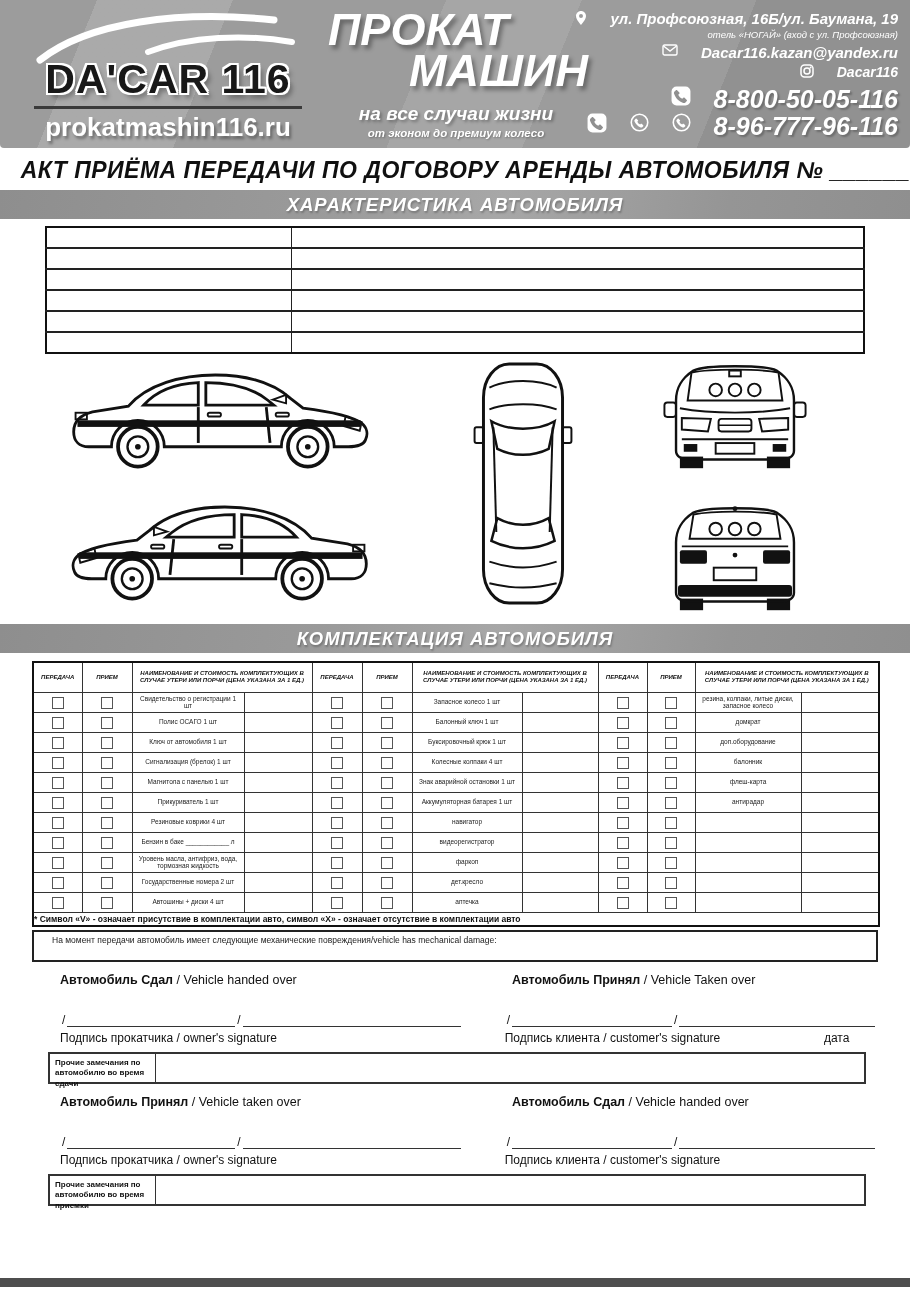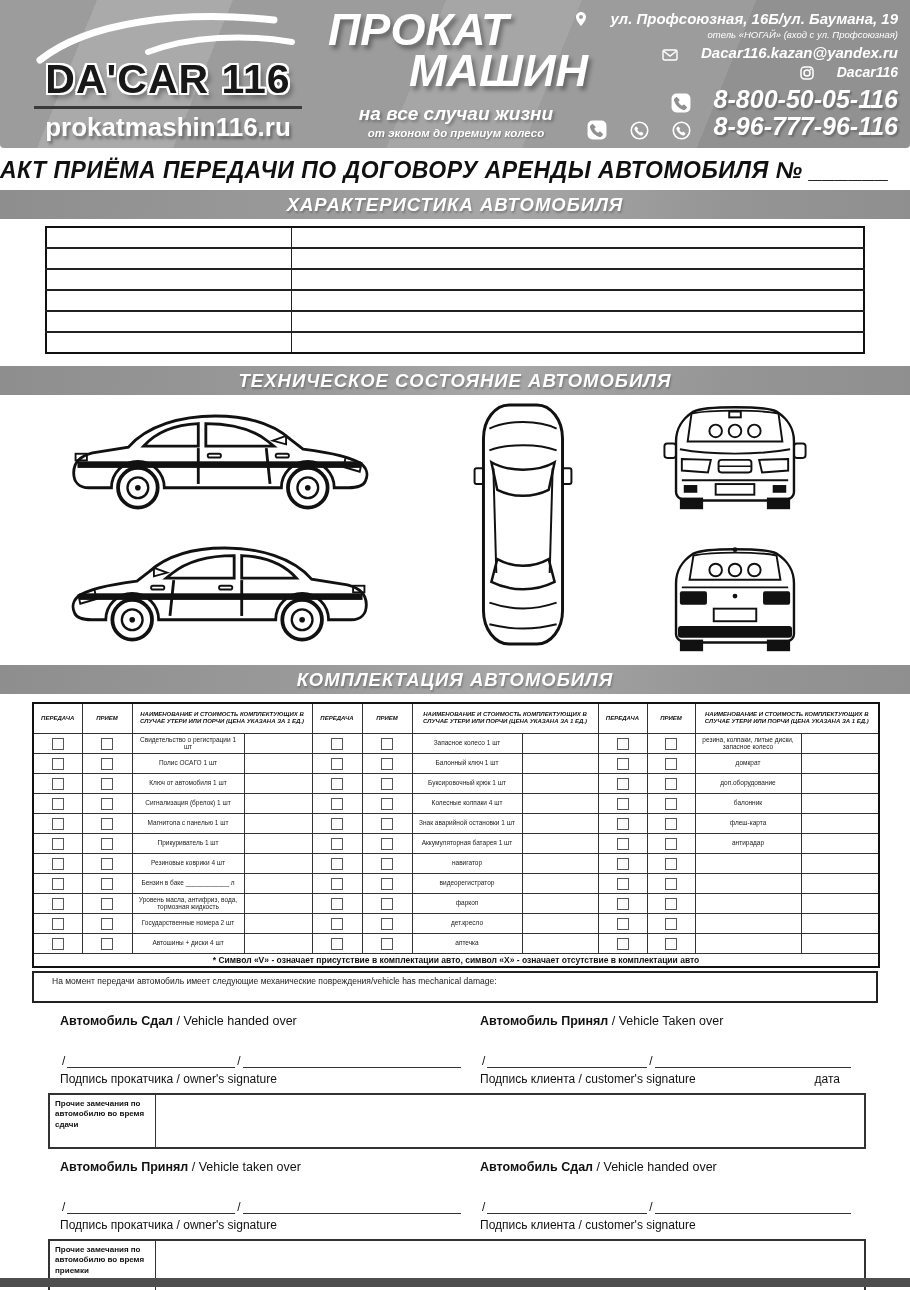--- a/index.html
+++ b/index.html
@@ -28,31 +28,31 @@
   .logo-rule { height:3px; background:#3a3a3a; margin:3px 14px 3px 14px; }
   .site { font-size:26px; font-weight:bold; color:#fff; text-shadow:2px 3px 3px rgba(0,0,0,.35); white-space:nowrap; }
 
   .slogan { position:absolute; left:322px; top:6px; width:268px; color:#fff; font-style:italic; font-weight:bold; }
   .slogan-l1 { font-size:45px; line-height:48px; text-align:left; padding-left:6px; text-shadow:3px 4px 4px rgba(0,0,0,.35); }
   .slogan-l2 { font-size:45px; line-height:46px; text-align:right; padding-right:2px; margin-top:-6px; text-shadow:3px 4px 4px rgba(0,0,0,.35); }
   .slogan-sub1 { font-size:19px; text-align:center; margin-top:9px; text-shadow:2px 2px 3px rgba(0,0,0,.3); }
   .slogan-sub2 { font-size:11.5px; text-align:center; margin-top:2px; text-shadow:1px 1px 2px rgba(0,0,0,.3); }
 
   .contacts { position:absolute; right:12px; top:10px; text-align:right; color:#fff; }
-  .c-row { display:flex; justify-content:flex-end; align-items:flex-end; gap:23px; }
+  .c-row { display:flex; justify-content:flex-end; align-items:flex-start; gap:23px; }
   .c-address { font-size:15px; font-weight:bold; font-style:italic; }
   .c-note { font-size:9.5px; font-style:italic; margin:2px 0 4px 0; }
   .c-email { font-size:15px; font-weight:bold; font-style:italic; margin-bottom:3px; }
   .c-insta { font-size:14px; font-weight:bold; font-style:italic; margin-bottom:6px; }
   .c-phone { font-size:25px; font-weight:bold; font-style:italic; line-height:27px; text-shadow:2px 2px 2px rgba(0,0,0,.25); }
   .cicon { flex:0 0 auto; display:inline-block; }
 
   
   .doc-title {
-    margin-top:9px; text-align:left; font-size:23px; font-weight:bold; font-style:italic;
+    margin-top:9px; text-align:right; font-size:23px; font-weight:bold; font-style:italic;
     letter-spacing:.5px; color:#101010;
   }
   .secbar {
     margin-top:6px; height:29px;
     background:linear-gradient(100deg, #8e8e8e 0%, #9a9a9a 35%, #a7a7a7 55%, #959595 80%, #8f8f8f 100%);
     color:#fff; font-size:18.5px; font-weight:bold; font-style:italic; letter-spacing:1px;
     display:flex; align-items:center; justify-content:center;
     text-shadow:1px 2px 2px rgba(0,0,0,.25);
   }
   .secbar2 { margin-top:12px; } .secbar3 { margin-top:10px; }
@@ -79,43 +79,43 @@
   }
   .eq-table th, .eq-table td { border:1px solid #333; }
   .eq-table thead th {
     height:30px; font-size:6px; font-weight:bold; font-style:italic; text-align:center;
     padding:1px 2px; line-height:1.25; color:#111;
   }
   .eq-table td { height:20px; }
   .cbc { text-align:center; vertical-align:middle; }
   .cb { display:inline-block; width:12px; height:12px; border:1.6px solid #555; background:#fff; vertical-align:middle; }
   .eqname { font-size:6.5px; text-align:center; vertical-align:middle; padding:1px 3px; line-height:1.15; color:#222; }
-  .eq-foot { height:14px !important; font-size:8.5px; font-weight:bold; text-align:center; color:#111; }
+  .eq-foot { height:14px !important; font-size:8.5px; font-weight:bold; text-align:left; color:#111; }
 
   
   .damage {
     margin:3px 0 0 32px; width:846px; height:32px; border:2px solid #222;
     padding:3px 18px; font-size:8.5px; color:#222;
   }
 
   
   .sigblock { margin-left:48px; width:818px; }
   .sig1 { margin-top:11px; } .sig2 { margin-top:11px; }
-  .sig-cols { display:flex; }
+  .sig-cols { display:flex;gap:32px; }
   .sig-col-l { width:420px; padding-left:12px; }
   .sig-col-r { flex:1; padding-left:12px; }
   .sig-title { font-size:12.5px; }
   .sig-title b { font-weight:bold; }
   .sig-lines { display:flex; align-items:flex-end; margin-top:26px; font-size:12px; }
   .sig-lines .slash { padding:0 2px; }
   .sline { display:inline-block; border-bottom:1px solid #333; height:12px; }
   .sl-a { width:168px; } .sl-b { width:218px; } .sl-c { width:160px; } .sl-d { width:196px; }
   .sig-cap { display:flex; margin-top:4px; font-size:12px; }
   .sig-cap .date { margin-left:auto; padding-right:26px; }
-  .remarks { display:flex; margin-top:7px; border:2px solid #333; height:56px; width:100%; }
+  .remarks { display:flex; margin-top:7px; border:2px solid #333; height:32px; width:100%; }
   .remarks-label { width:106px; border-right:1.5px solid #333; font-size:8px; font-weight:bold; padding:4px 5px; line-height:1.3; }
   .remarks-area { flex:1; }
 
   .bottombar { position:absolute; left:0; top:1278px; width:100%; height:9px; background:#4e4e4e; }
 </style>
 </head>
 <body>
 
 <div class="page">
 
@@ -210,21 +210,20 @@
           <td></td>
           <td></td>
         </tr>
         <tr>
           <td></td>
           <td></td>
         </tr>
       </tbody>
   </table>
 
-  <div class="secbar secbar2">ТЕХНИЧЕСКОЕ СОСТОЯНИЕ АВТОМОБИЛЯ</div>
   <div class="cars">
     <div class="cars-left">
       <svg class="sidecar" width="330" height="118" viewBox="0 0 330 125">
         <defs>
           <g id="sideCar" fill="none" stroke="#111" stroke-width="3">
             <path d="M30,57 L68,51 C88,28 124,18 160,18 C198,18 222,27 240,43 L253,53 C284,57 307,63 315,69 C321,74 322,81 319,87 C317,92 310,94 301,94 L286,94 A28,28 0 0 0 230,94 L106,94 A28,28 0 0 0 50,94 L26,94 C16,94 10,88 10,78 C10,66 18,60 30,57 Z"></path>
             <path d="M84,50 C98,34 120,27 142,26 L142,50 Z"></path>
             <path d="M150,26 C178,26 200,32 216,45 L222,50 L150,50 Z"></path>
             <rect x="14" y="66" width="300" height="7" fill="#111" stroke="none"></rect>
             <line x1="142" y1="52" x2="142" y2="90"></line>

